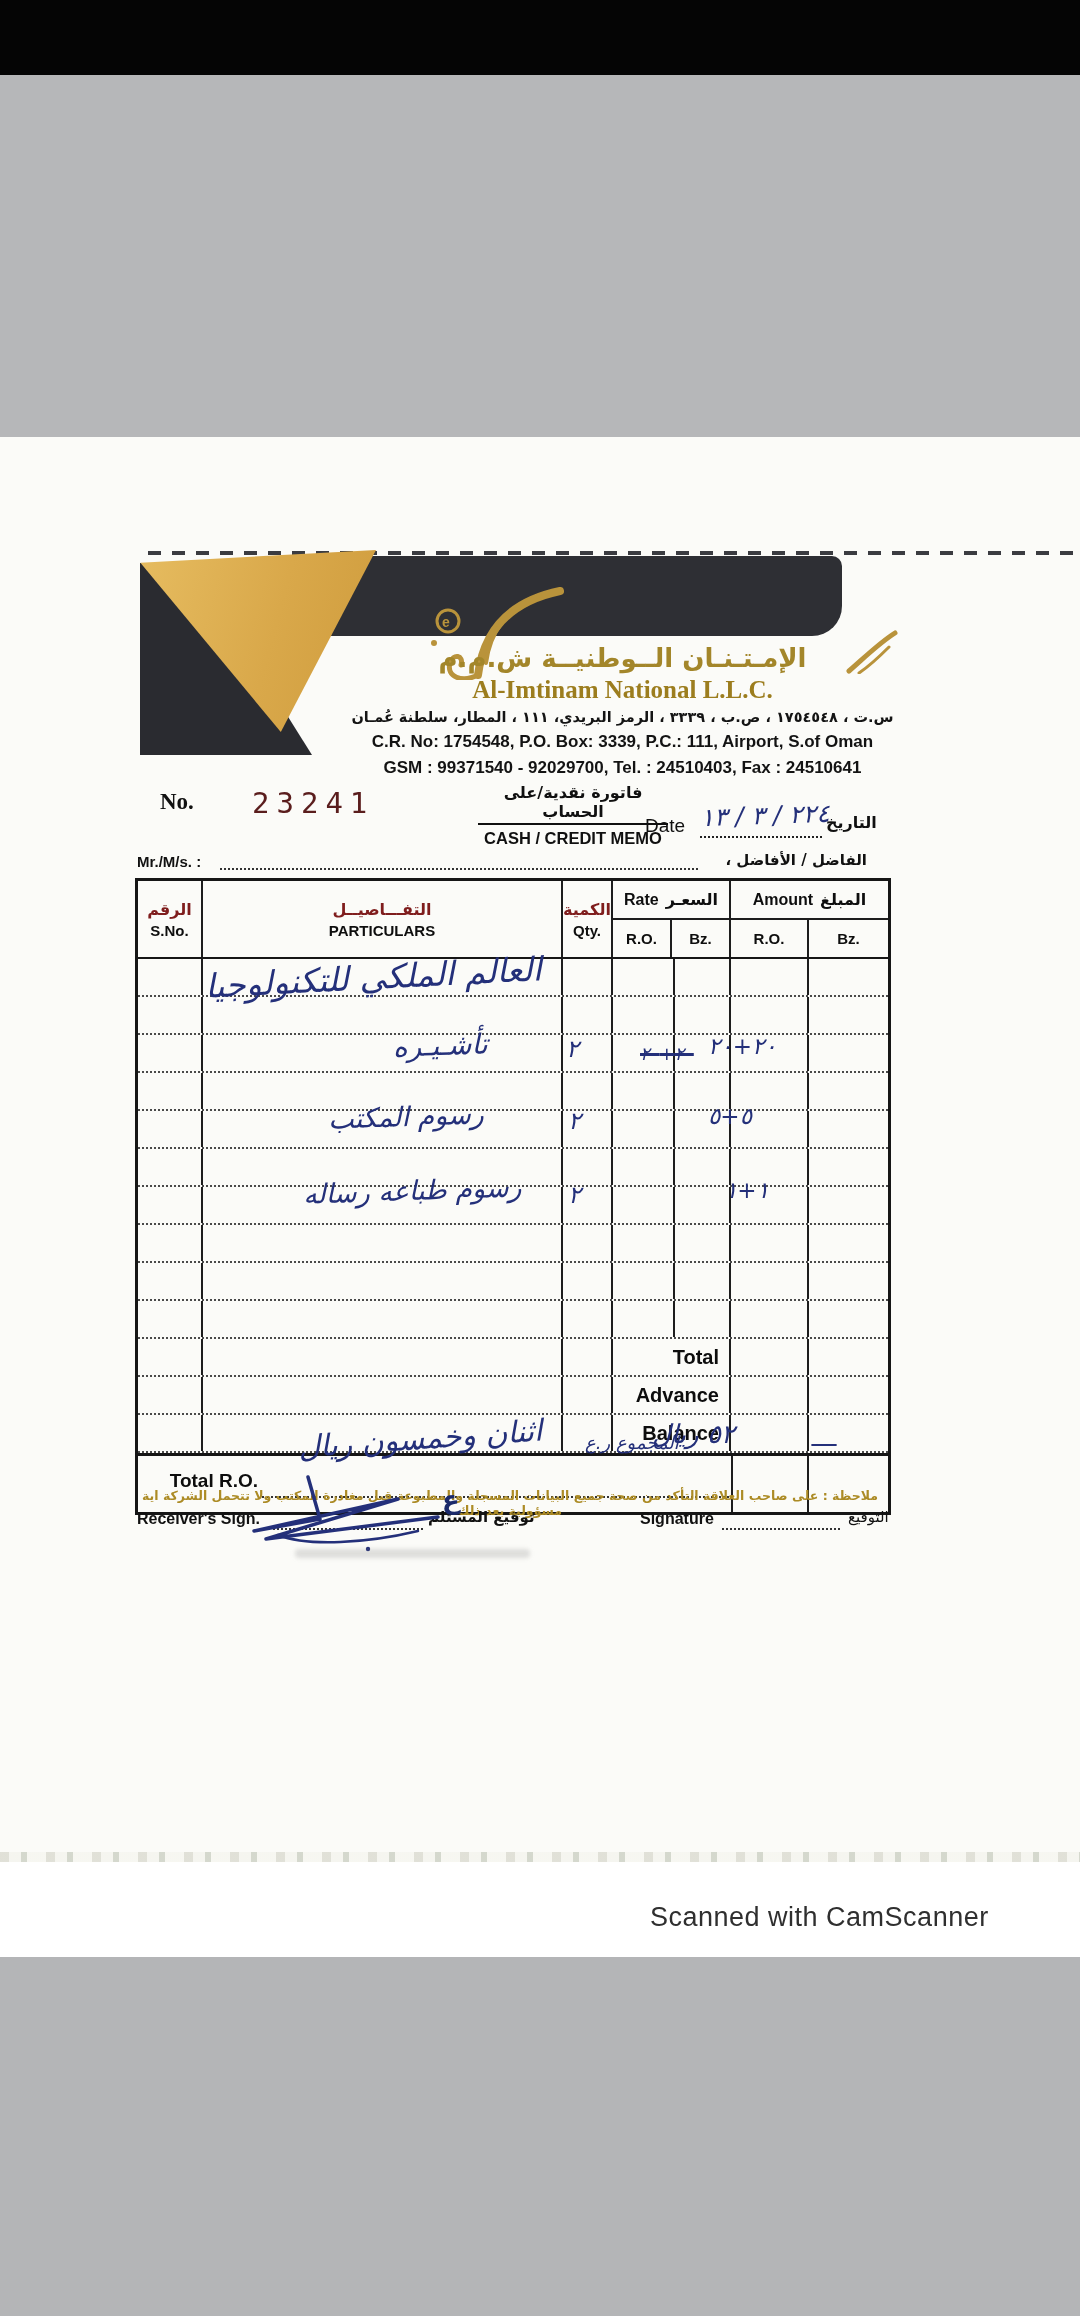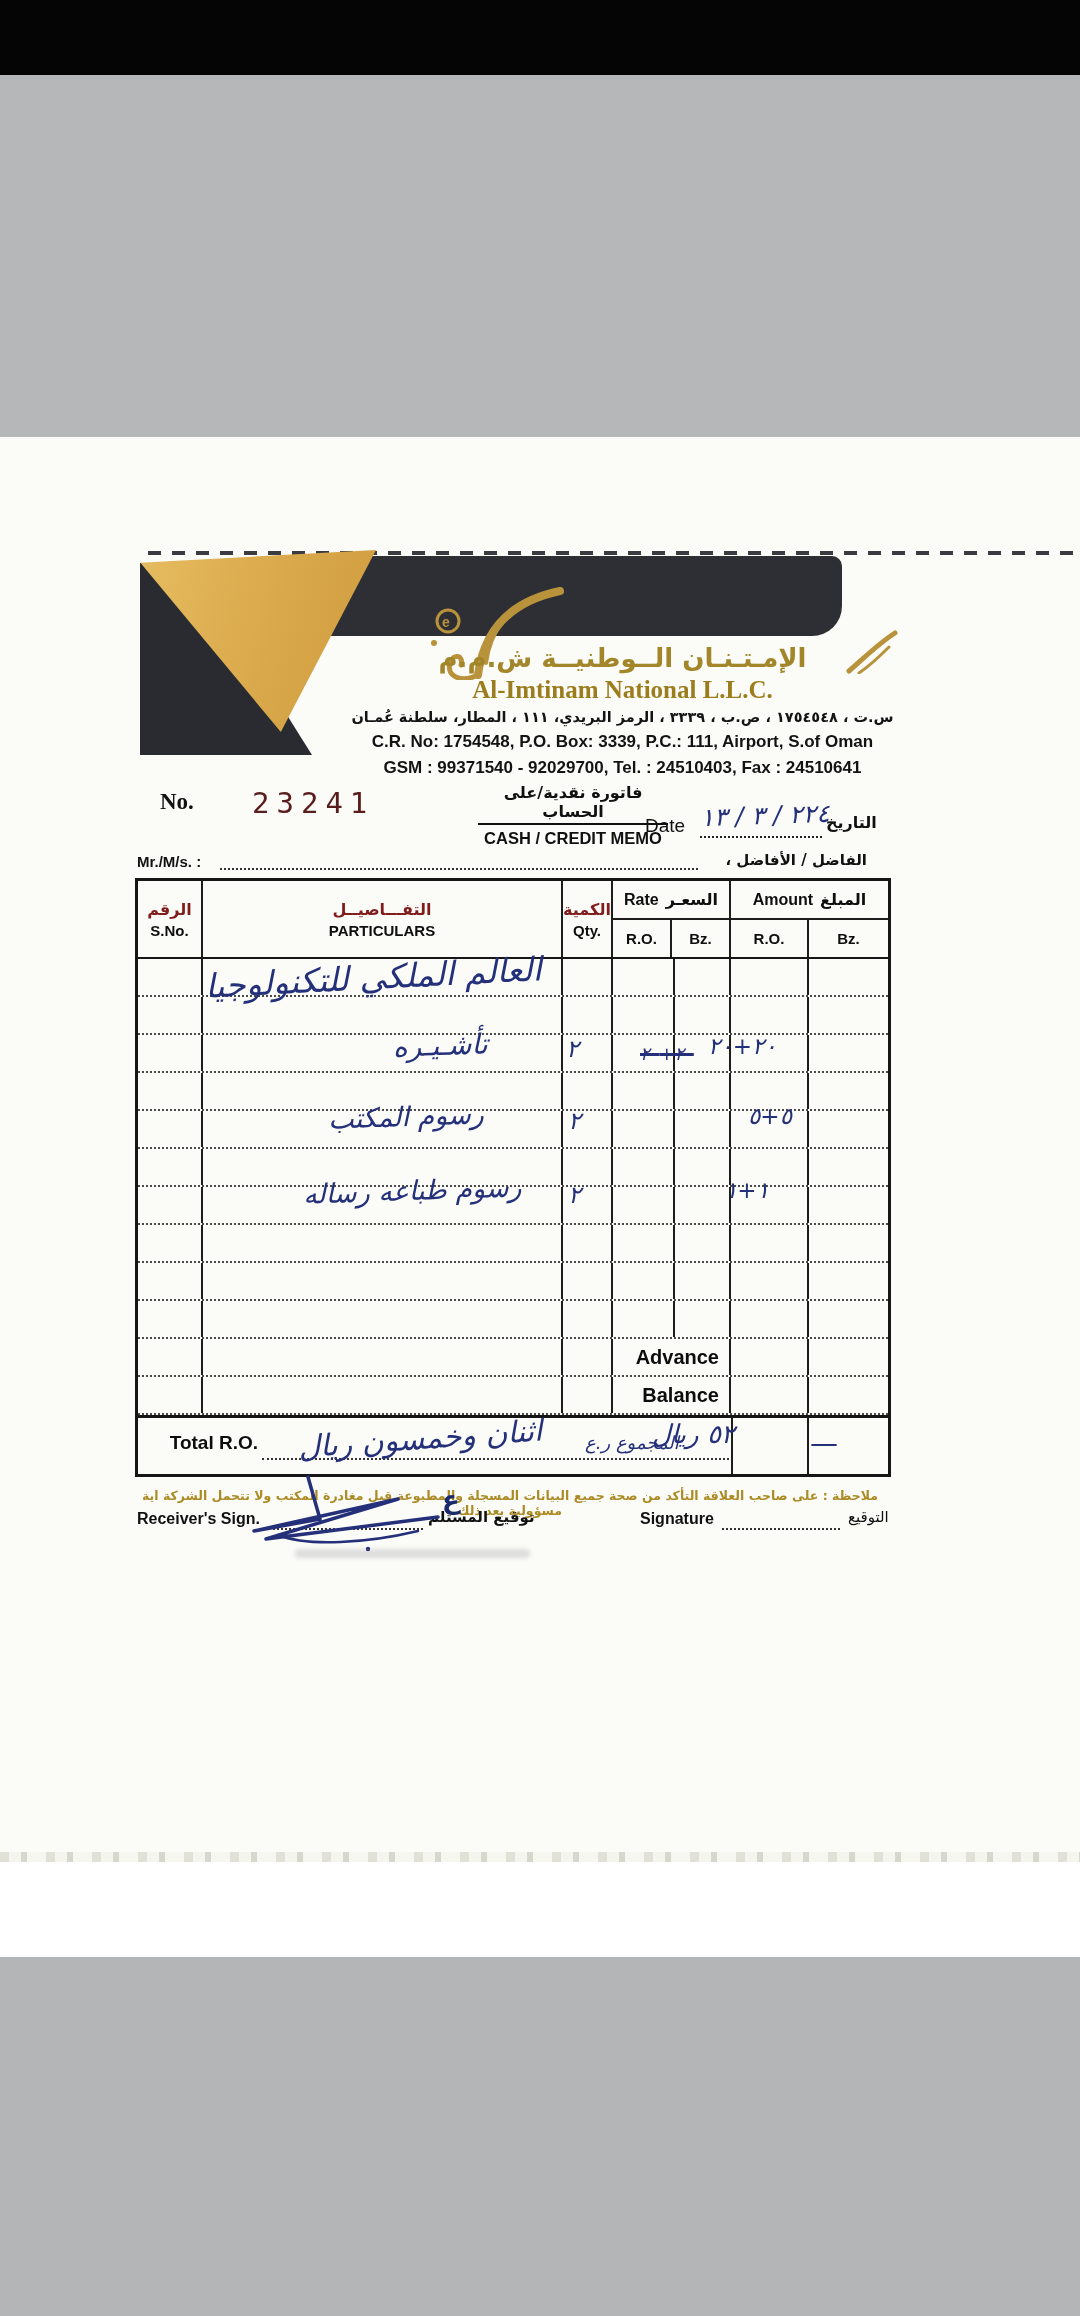--- a/index.html
+++ b/index.html
@@ -95,21 +95,21 @@
   .ink{font-family:"DejaVu Sans",sans-serif;font-style:italic;color:#24307a;
        direction:rtl;white-space:nowrap;}
   .ink-customer{left:205px;top:521px;font-size:33px;transform:rotate(-3deg);}
   .ink-i1-desc{left:393px;top:592px;font-size:28px;transform:rotate(-2deg);}
   .ink-i1-qty{left:566px;top:598px;font-size:24px;}
   .ink-i1-struck{left:640px;top:606px;font-size:18px;text-decoration:line-through;
                  text-decoration-thickness:2.5px;}
   .ink-i1-amt{left:708px;top:596px;font-size:23px;}
   .ink-i2-desc{left:328px;top:664px;font-size:27px;transform:rotate(-2deg);}
   .ink-i2-qty{left:568px;top:670px;font-size:24px;}
-  .ink-i2-amt{left:748px;top:666px;font-size:23px;}
+  .ink-i2-amt{left:708px;top:666px;font-size:23px;}
   .ink-i3-desc{left:303px;top:738px;font-size:27px;transform:rotate(-2deg);}
   .ink-i3-qty{left:568px;top:744px;font-size:24px;}
   .ink-i3-amt{left:725px;top:740px;font-size:23px;}
   .ink-words{left:298px;top:984px;font-size:30px;transform:rotate(-4deg);}
   .ink-total-label{left:585px;top:995px;font-size:18px;}
   .ink-total-amt{left:652px;top:982px;font-size:26px;}
   .ink-dash{left:810px;top:990px;font-size:28px;font-style:normal;}
 
   
   .note-ar{left:140px;top:1051px;width:740px;text-align:center;direction:rtl;
@@ -307,20 +307,28 @@
           <div class="cell w-ro"></div>
           <div class="cell w-bz"></div>
           <div class="cell w-aro"></div>
           <div class="cell w-abz"></div>
         </div>
 
       <div class="trow brow">
         <div class="cell w-sno"></div>
           <div class="cell w-part"></div>
           <div class="cell w-qty"></div>
+        <div class="cell w-ratemerge sum-label">Total</div>
+        <div class="cell w-aro"></div>
+          <div class="cell w-abz"></div>
+      </div>
+      <div class="trow brow">
+        <div class="cell w-sno"></div>
+          <div class="cell w-part"></div>
+          <div class="cell w-qty"></div>
         <div class="cell w-ratemerge sum-label">Advance</div>
         <div class="cell w-aro"></div>
           <div class="cell w-abz"></div>
       </div>
       <div class="trow brow">
         <div class="cell w-sno"></div>
           <div class="cell w-part"></div>
           <div class="cell w-qty"></div>
         <div class="cell w-ratemerge sum-label">Balance</div>
         <div class="cell w-aro"></div>
@@ -362,15 +370,16 @@
       <path d="M60,4 L72,46 L6,58 L150,26 L18,66 L190,44" stroke="#24307a" stroke-width="3.5" fill="none" stroke-linecap="round" stroke-linejoin="round"></path>
       <path d="M30,62 C60,74 120,70 170,58" stroke="#24307a" stroke-width="2.5" fill="none" stroke-linecap="round"></path>
       <text x="194" y="36" font-size="26" font-weight="bold" fill="#1b2a6b" font-family="DejaVu Sans, sans-serif">ع</text>
       <circle cx="120" cy="76" r="2.2" fill="#24307a"></circle>
     </svg>
     <div class="abs smudge"></div>
     <div class="abs paper-noise"></div>
   </div>
 
   <div class="abs white-strip"></div>
+  <div class="abs camscanner">Scanned with CamScanner</div>
   <div class="abs gray-bottom"></div>
 
 </div>
 
 </body></html>

